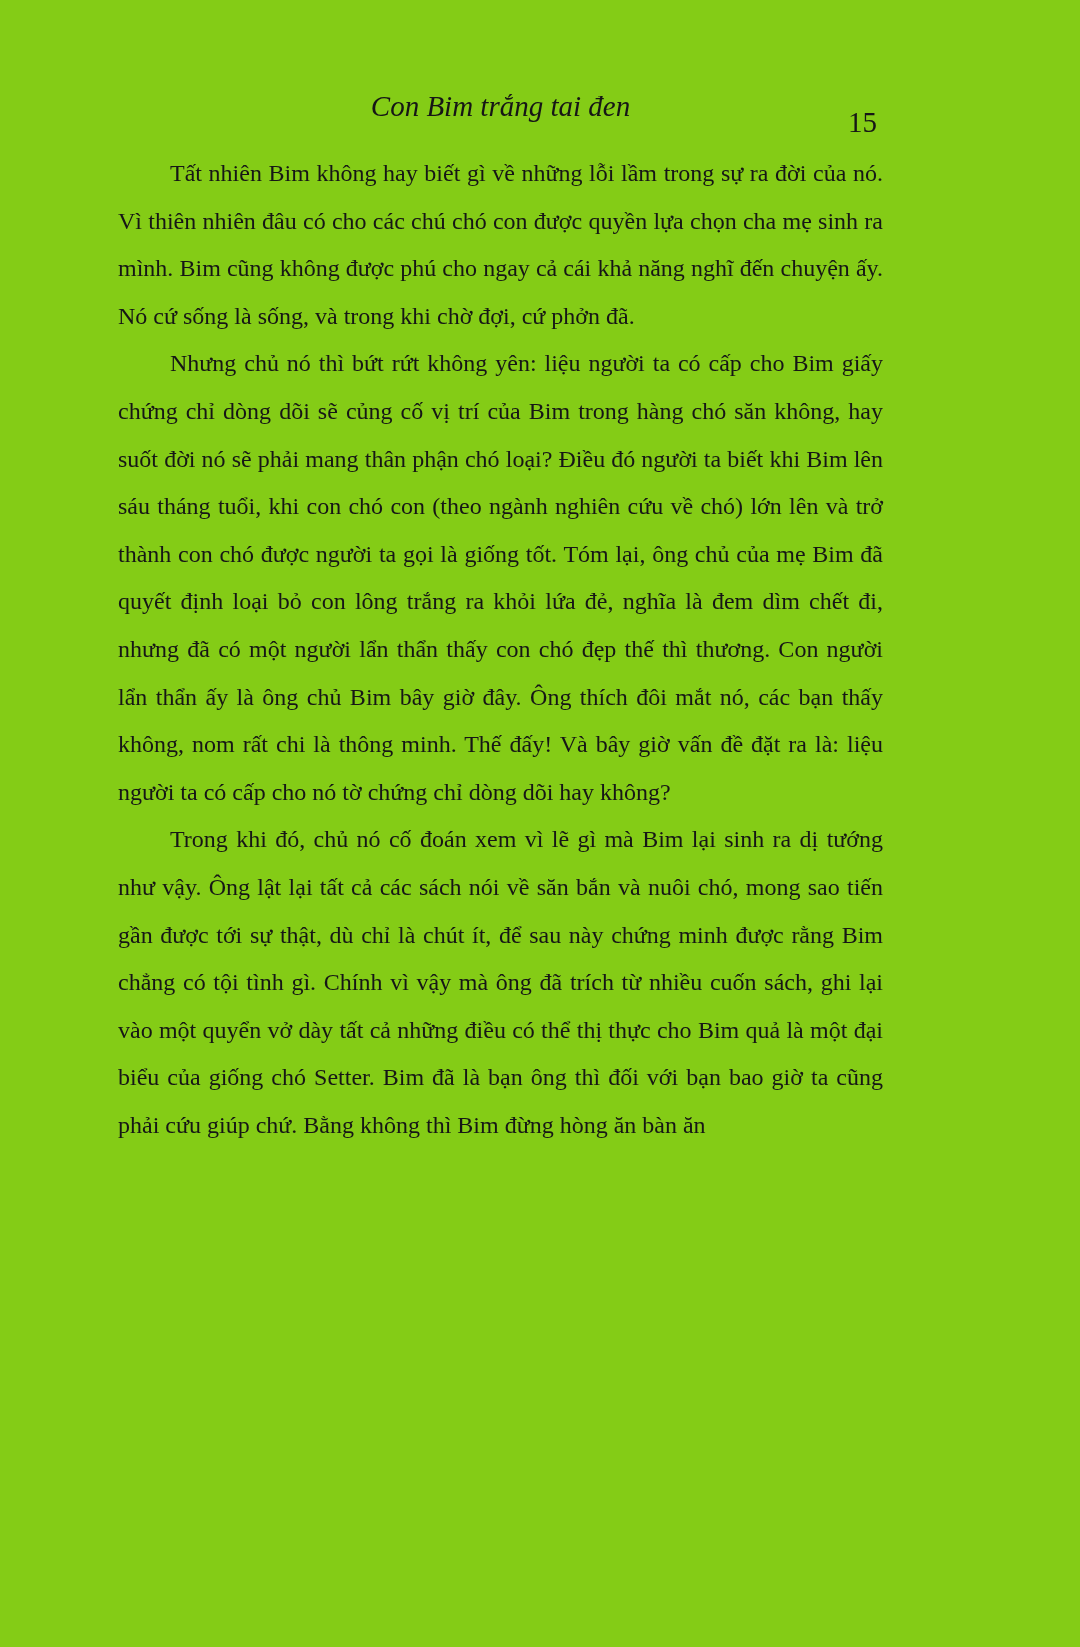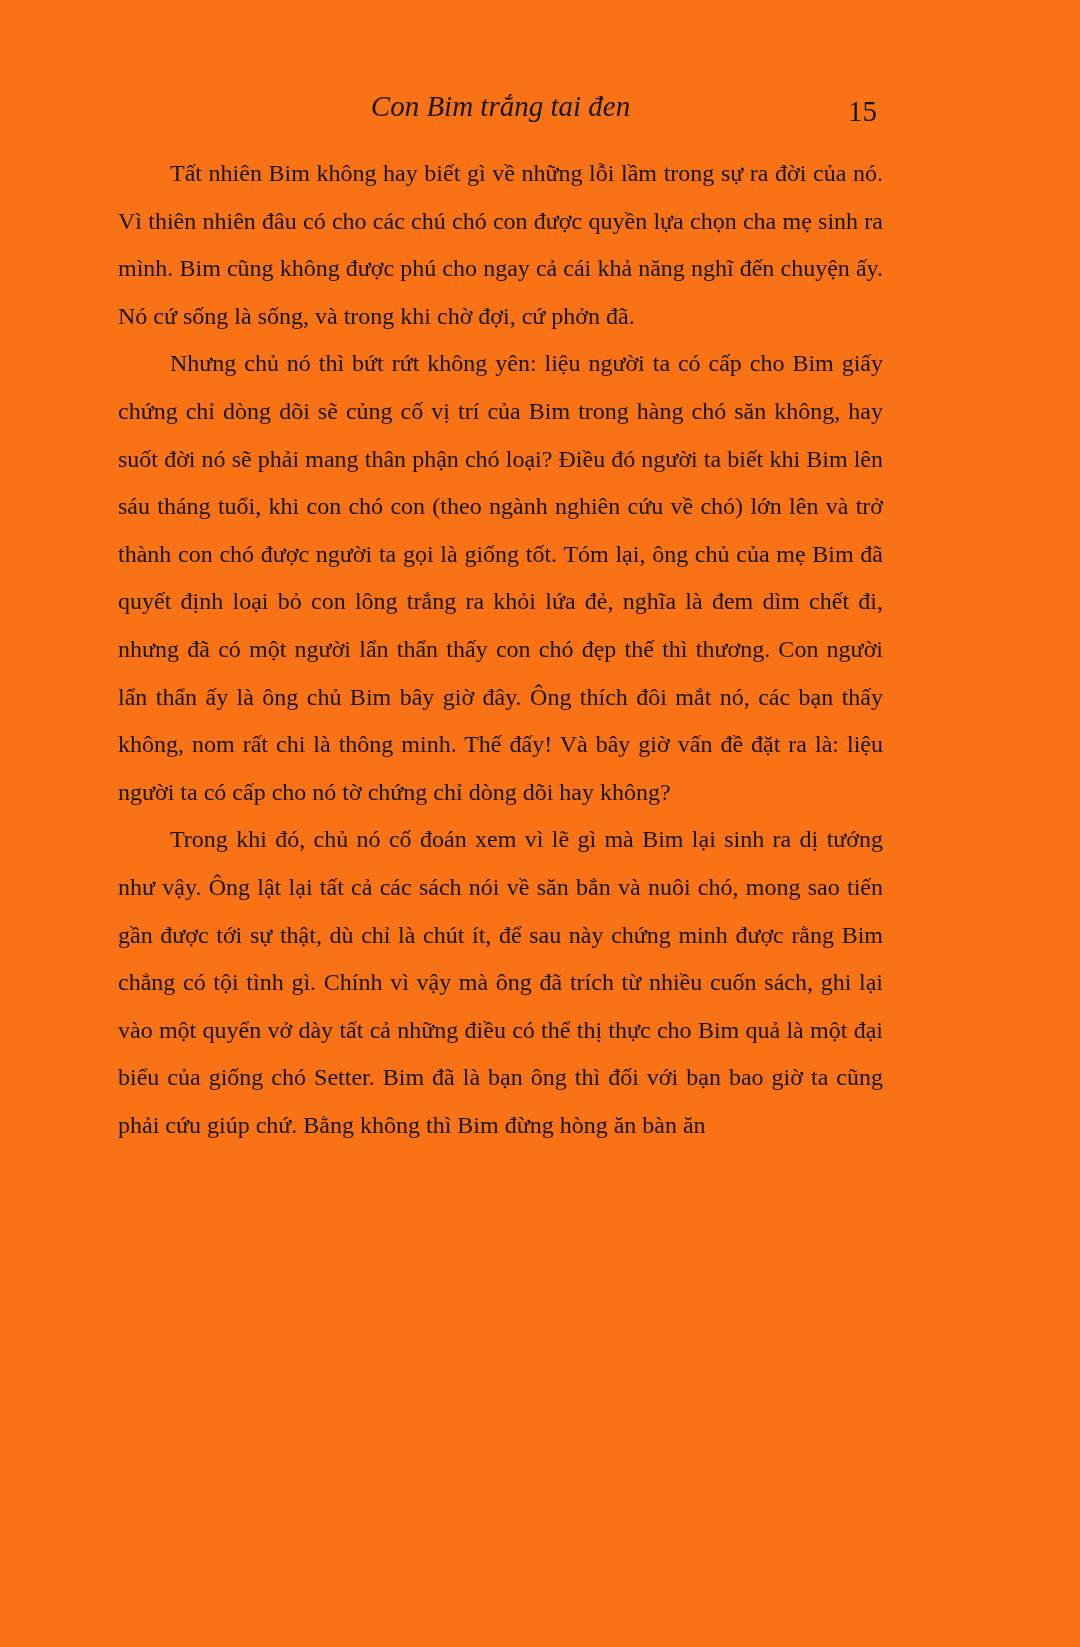--- a/index.html
+++ b/index.html
@@ -11,40 +11,40 @@
     height: 1647px;
     background: #fdfdfb;
     color: #161616;
     font-family: "Liberation Serif", "DejaVu Serif", serif;
     overflow: hidden;
   }
   .page {
     position: relative;
     width: 1080px;
     height: 1647px;
-    background: #f97316;
+    background: #84cc16;
   }
   .page-header {
     position: absolute;
     top: 86px;
     left: 118px;
     width: 765px;
     height: 40px;
     font-size: 29px;
     line-height: 40px;
   }
   .running-title {
     display: block;
     text-align: center;
     font-style: italic;
   }
   .page-number {
     position: absolute;
     right: 6px;
-    top: 5px;
+    top: 16px;
     font-style: normal;
   }
   .text-block {
     position: absolute;
     top: 150px;
     left: 118px;
     width: 765px;
     font-size: 24px;
     line-height: 47.6px;
     text-align: justify;

